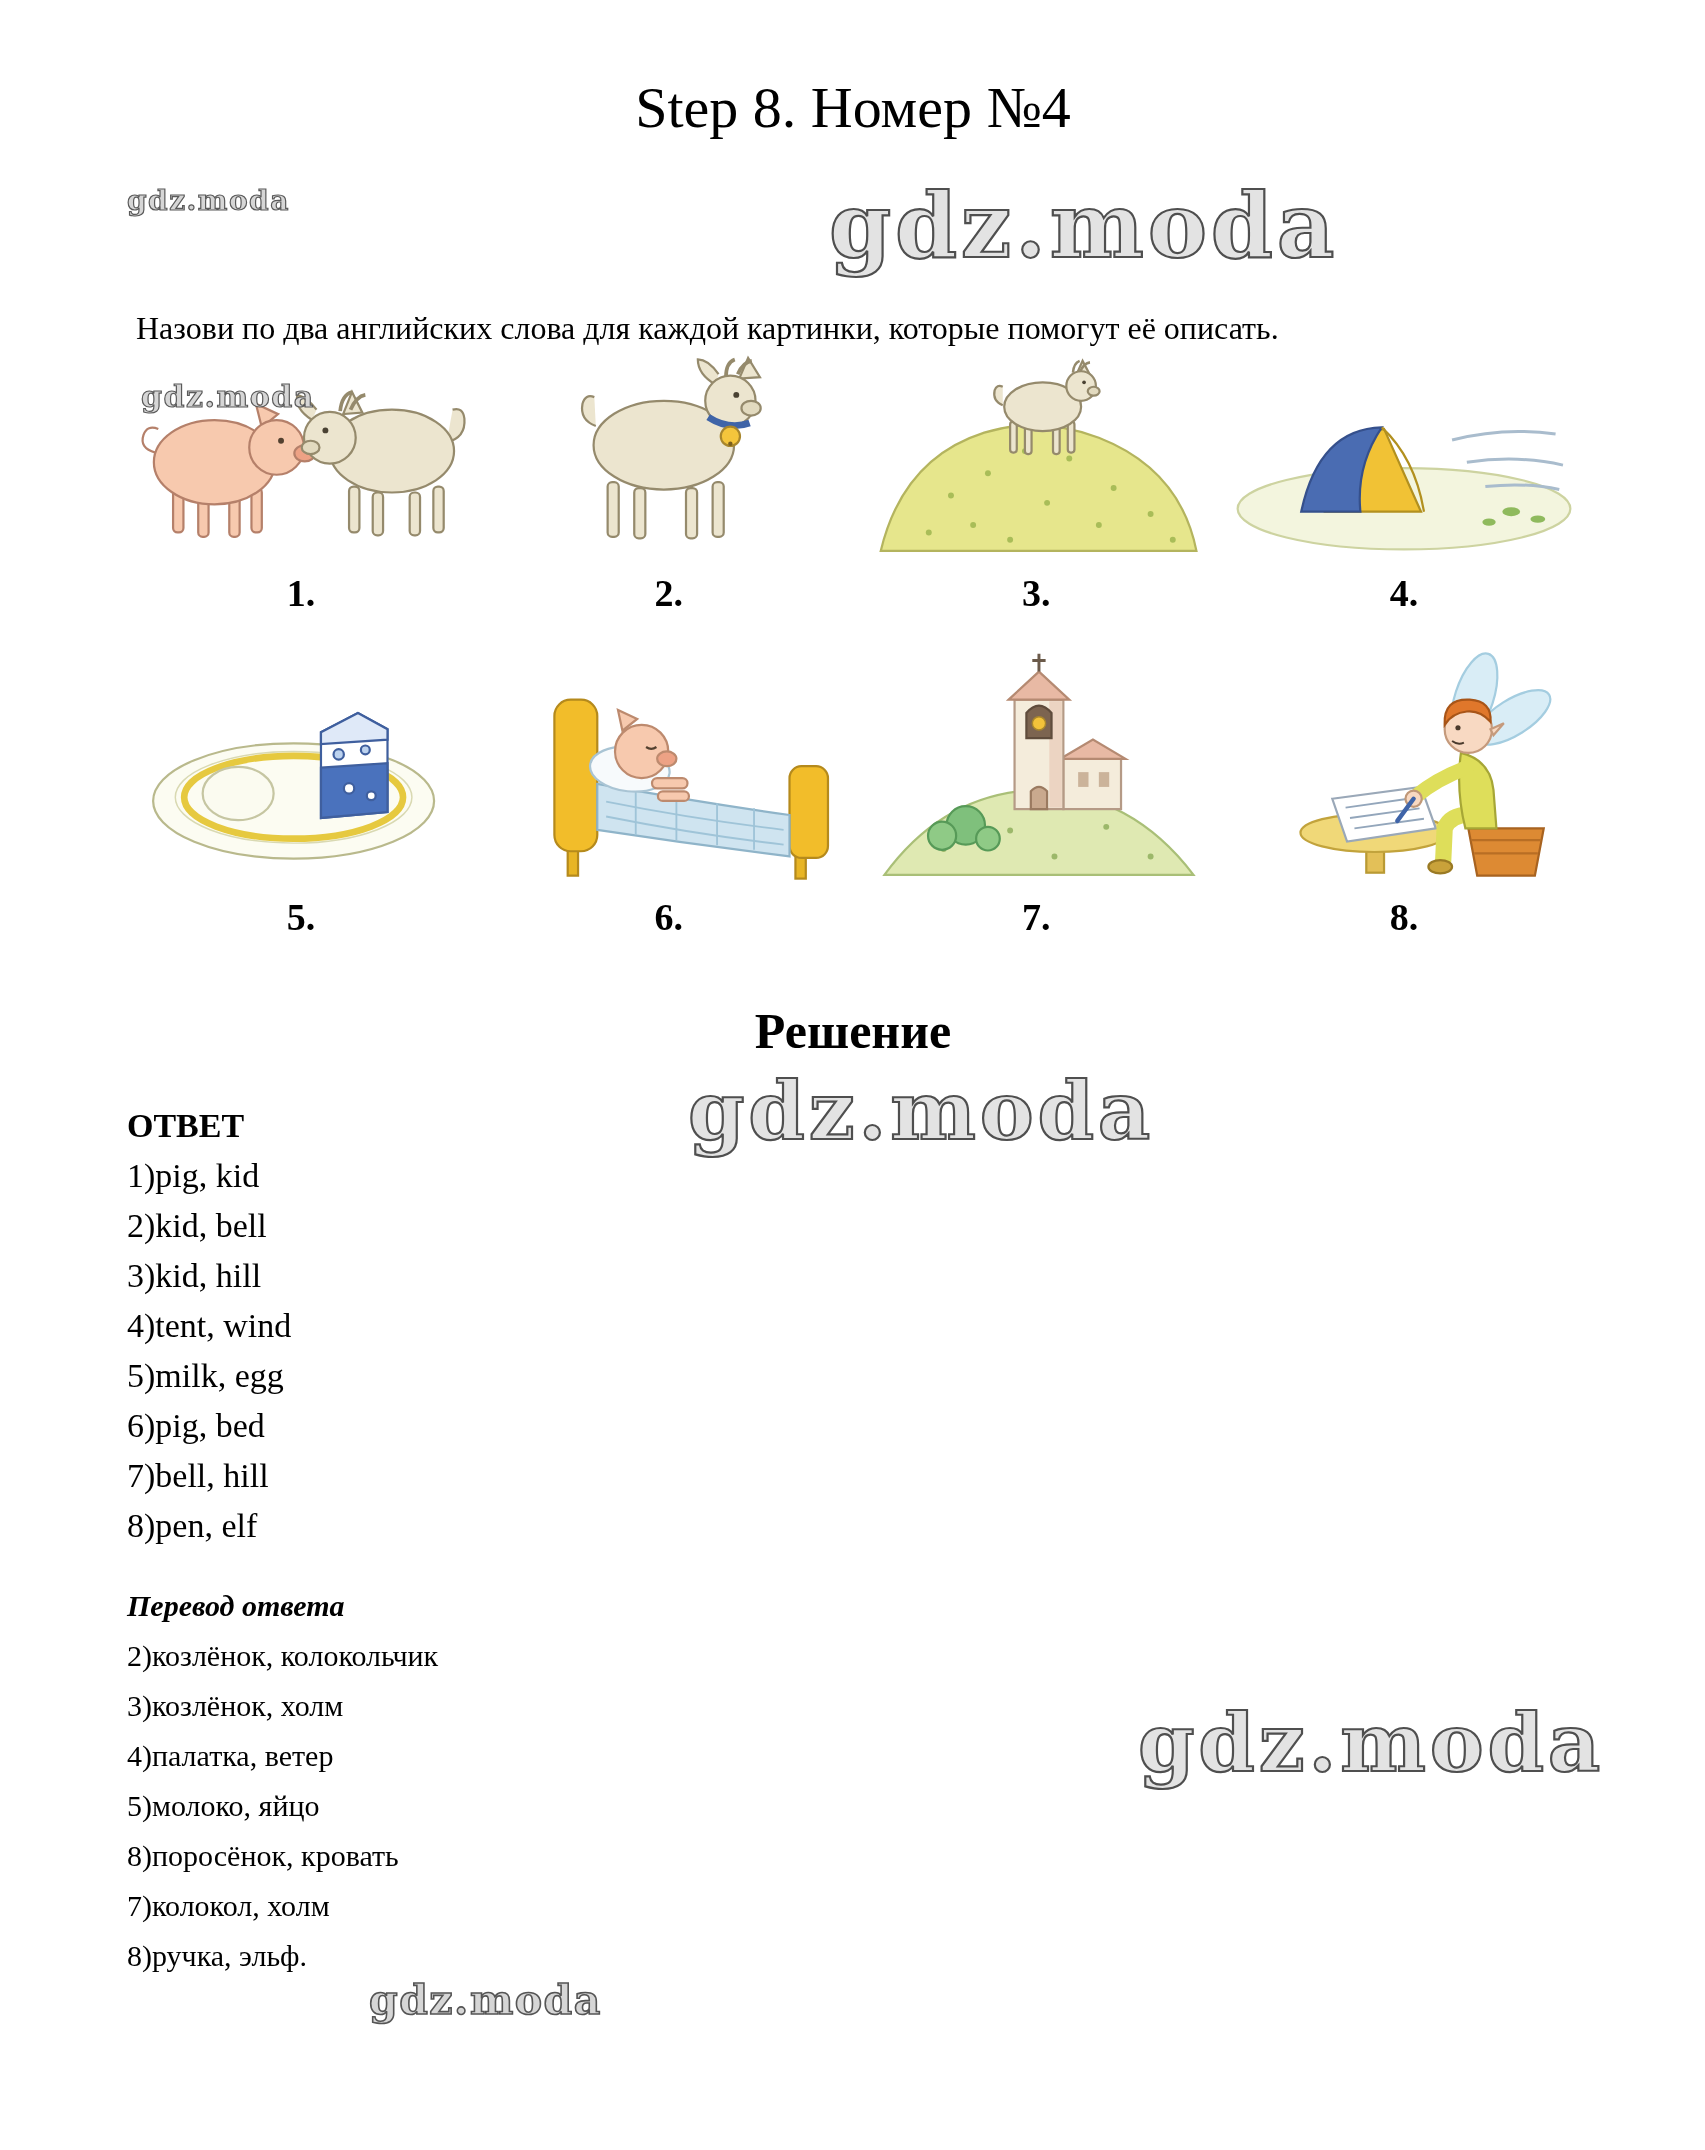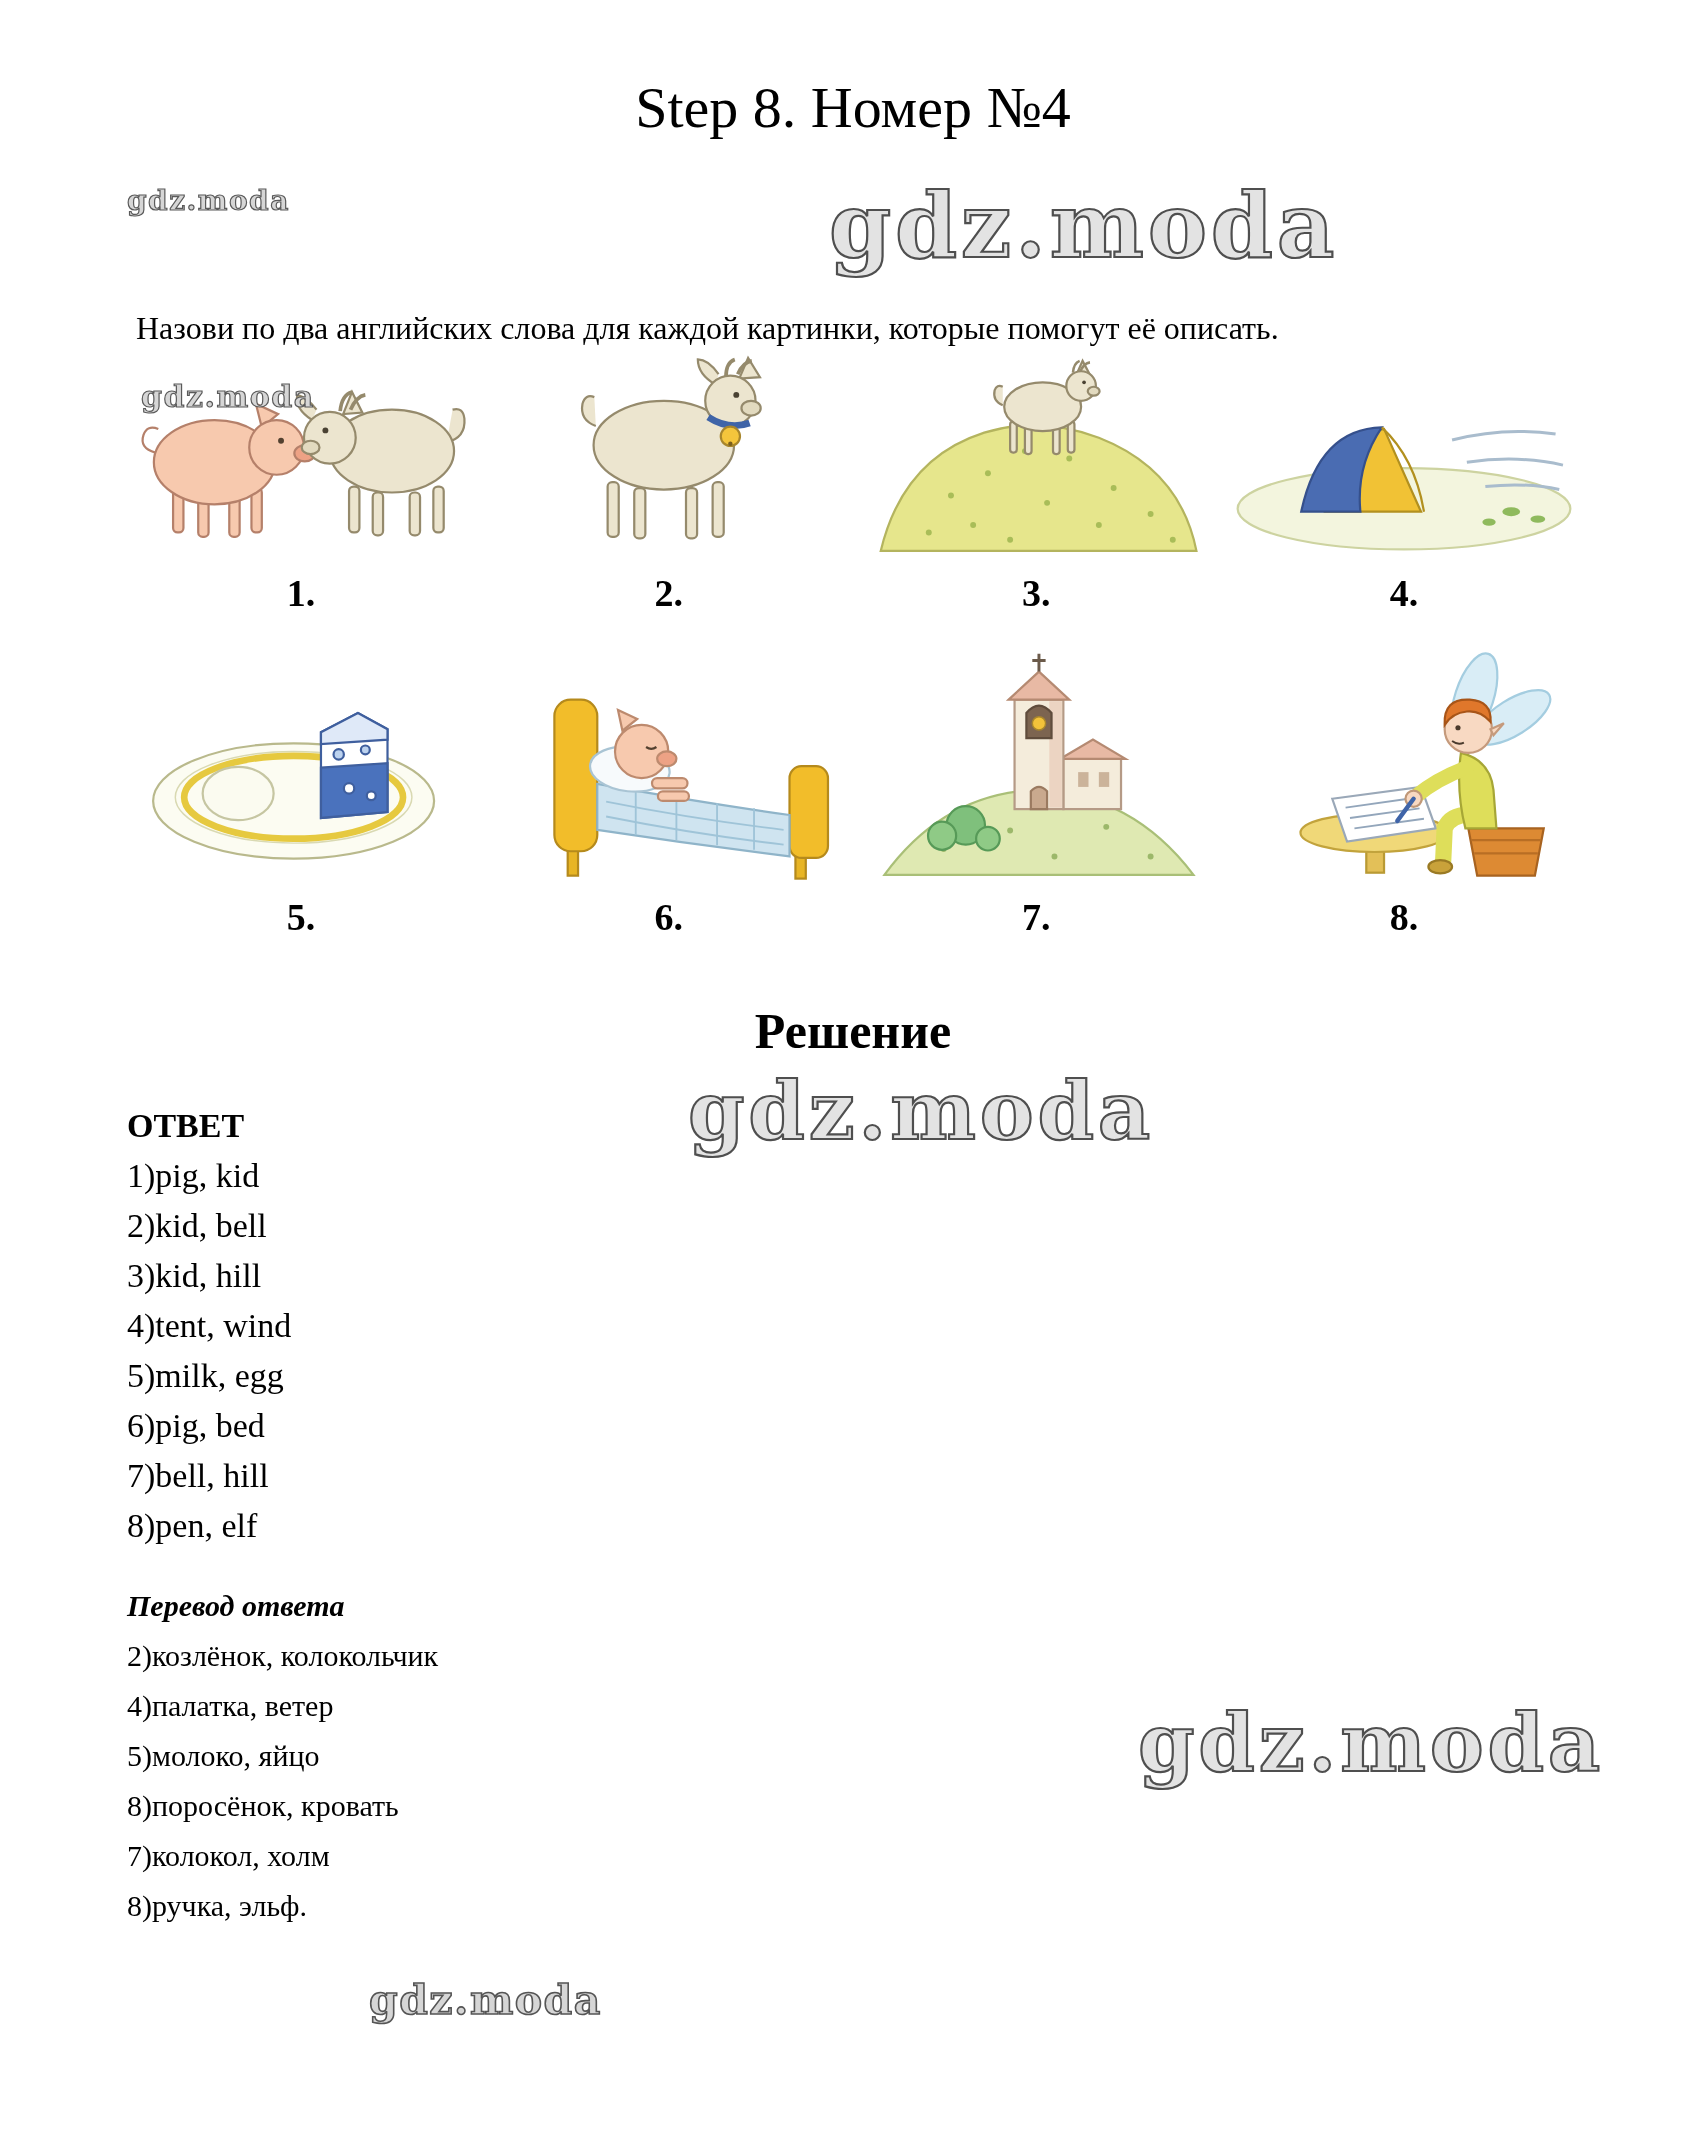--- a/index.html
+++ b/index.html
@@ -286,20 +286,21 @@
     <div class="answer-line">4)tent, wind</div>
     <div class="answer-line">5)milk, egg</div>
     <div class="answer-line">6)pig, bed</div>
     <div class="answer-line">7)bell, hill</div>
     <div class="answer-line">8)pen, elf</div>
   </div>
 
   <div class="trans">
     <div class="trans-heading">Перевод ответа</div>
     <div class="trans-line">2)козлёнок, колокольчик</div>
+    <div class="trans-line">3)козлёнок, холм</div>
     <div class="trans-line">4)палатка, ветер</div>
     <div class="trans-line">5)молоко, яйцо</div>
     <div class="trans-line">8)поросёнок, кровать</div>
     <div class="trans-line">7)колокол, холм</div>
     <div class="trans-line">8)ручка, эльф.</div>
   </div>
 
   <div class="wm wm-right">gdz.moda</div>
   <div class="wm wm-small wm-bottom">gdz.moda</div>
 

